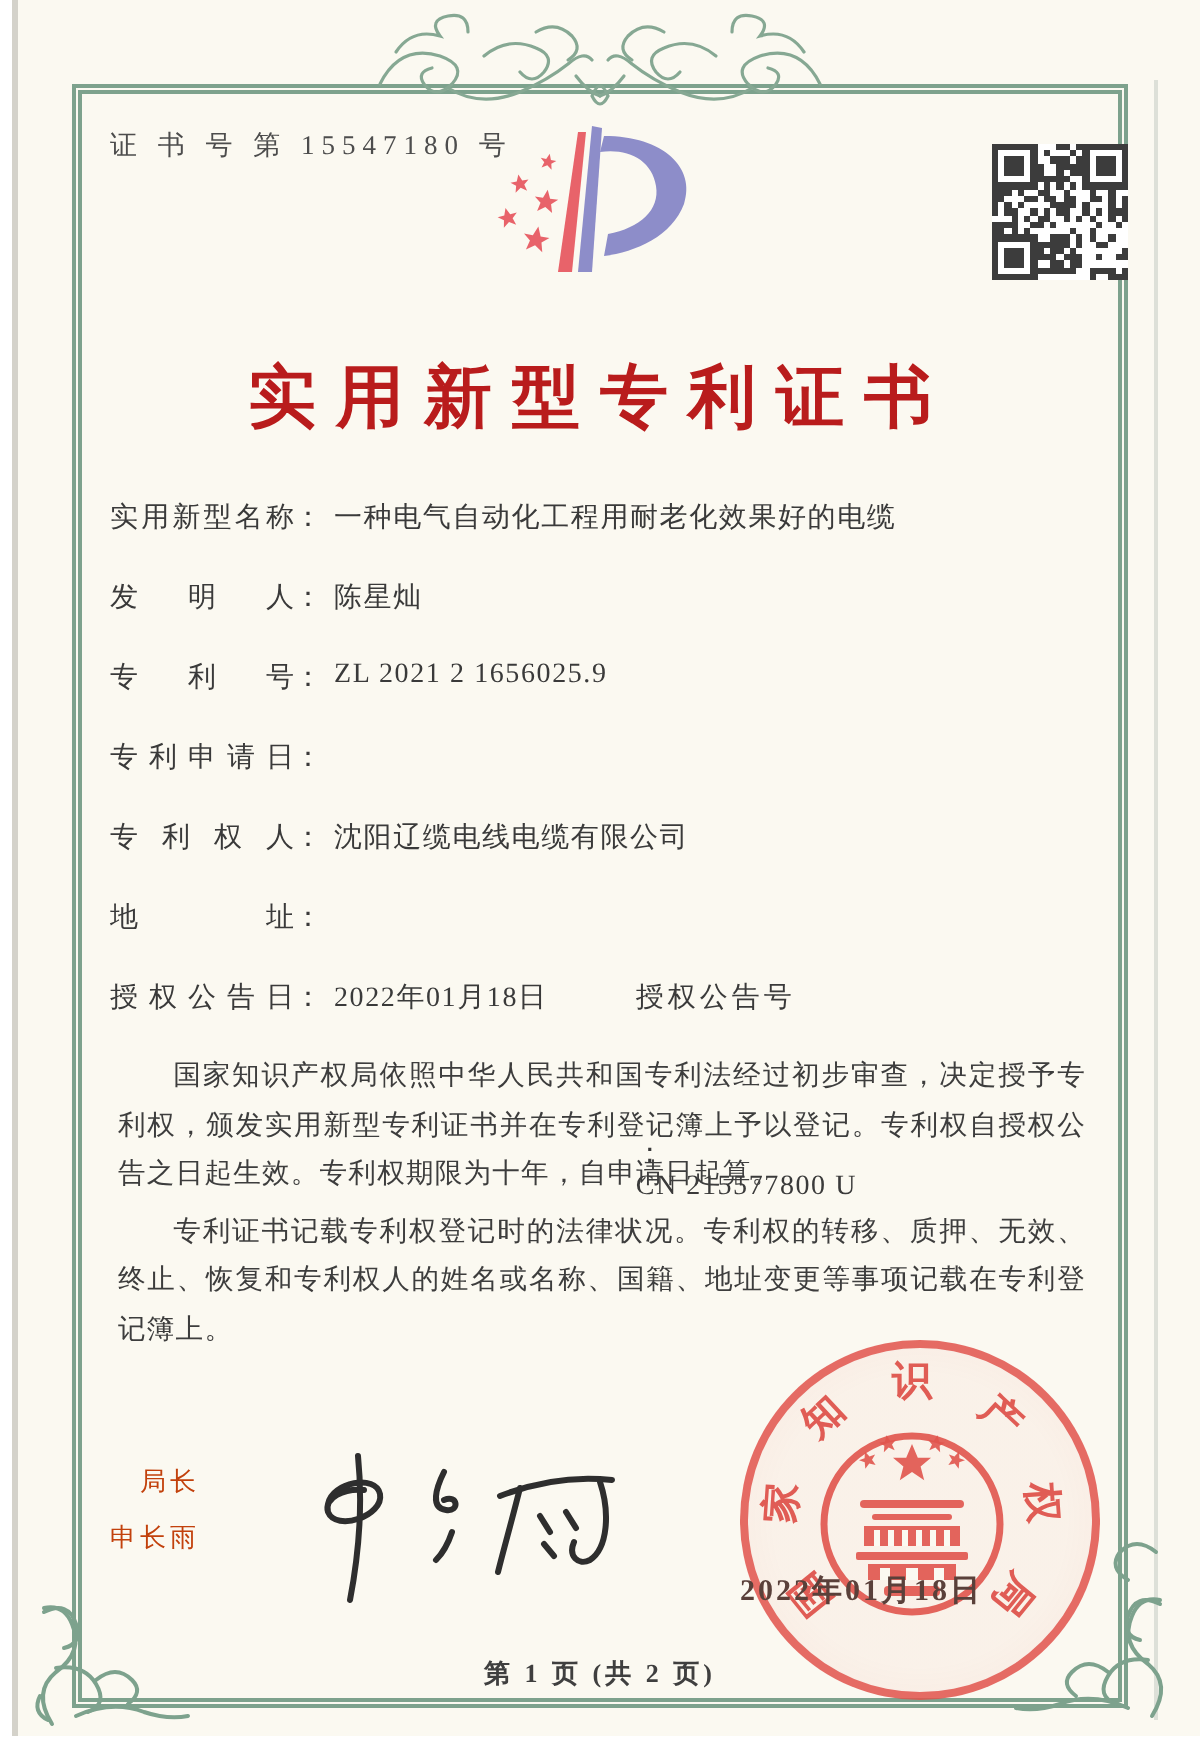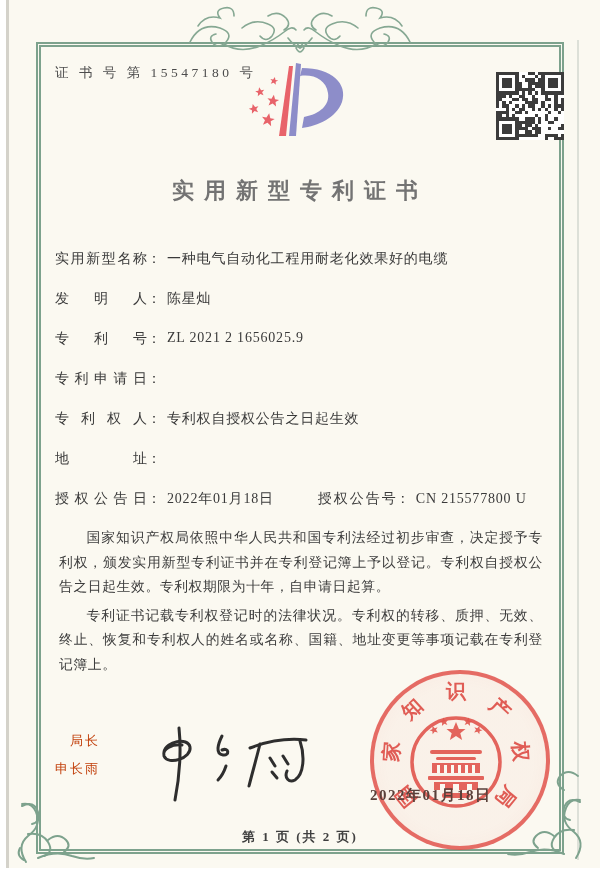--- a/index.html
+++ b/index.html
@@ -29,32 +29,32 @@
     font-size:13.5px;color:#4d4d4d;letter-spacing:3.5px;
   }
   .logo{position:absolute;left:240px;top:58px;width:122px;height:110px;}
   .qr{position:absolute;left:496px;top:72px;width:68px;height:68px;background:#fff;
       display:grid;grid-template-columns:repeat(21,1fr);grid-template-rows:repeat(21,1fr);}
   .qr div{width:100%;height:100%;}
   .qr .on{background:#3c3c3c;}
 
   .title{
     position:absolute;left:0;top:176px;width:600px;text-align:center;
-    font-size:22px;font-weight:bold;color:#737373;letter-spacing:10px;
+    font-size:34px;font-weight:bold;color:#b91c1c;letter-spacing:10px;
   }
 
   .fields{position:absolute;left:55px;top:250px;width:500px;}
   .field-row{display:flex;align-items:flex-start;height:40px;font-size:14px;color:#3a3a3a;}
   .field-label{
     display:inline-block;width:92px;text-align:justify;text-align-last:justify;
     flex:0 0 92px;
   }
   .field-colon{margin-right:6px;}
   .field-value{letter-spacing:0.8px;}
-  .pair2{margin-left:44px;display:flex;align-items:baseline;}
+  .pair2{margin-left:44px;display:flex;align-items:baseline;flex-direction:column;}
   .pair2 .field-label{width:78px;flex:0 0 78px;}
 
   .paragraphs{
     position:absolute;left:55px;top:522px;width:492px;
     font-size:13.8px;color:#3d3d3d;line-height:1.78;
     text-align:justify;letter-spacing:0.6px;
   }
   .paragraphs p{margin:4px;text-indent:2em;}
 
   .signer{position:absolute;left:55px;top:732px;font-size:13px;color:#c2410c;text-align:right;}
@@ -620,21 +620,21 @@
       <span class="field-colon">：</span>
     <span class="field-value">ZL 2021 2 1656025.9</span>
   </div>
   <div class="field-row">
     <span class="field-label">专利申请日</span>
       <span class="field-colon">：</span>
   </div>
   <div class="field-row">
     <span class="field-label">专利权人</span>
       <span class="field-colon">：</span>
-    <span class="field-value">专利权自授权公告之日起生效</span>
+    <span class="field-value">沈阳辽缆电线电缆有限公司</span>
   </div>
   <div class="field-row">
     <span class="field-label">地址</span>
       <span class="field-colon">：</span>
   </div>
   <div class="field-row">
     <span class="field-label">授权公告日</span>
       <span class="field-colon">：</span>
     <span class="field-value">2022年01月18日</span>
     <span class="pair2">

